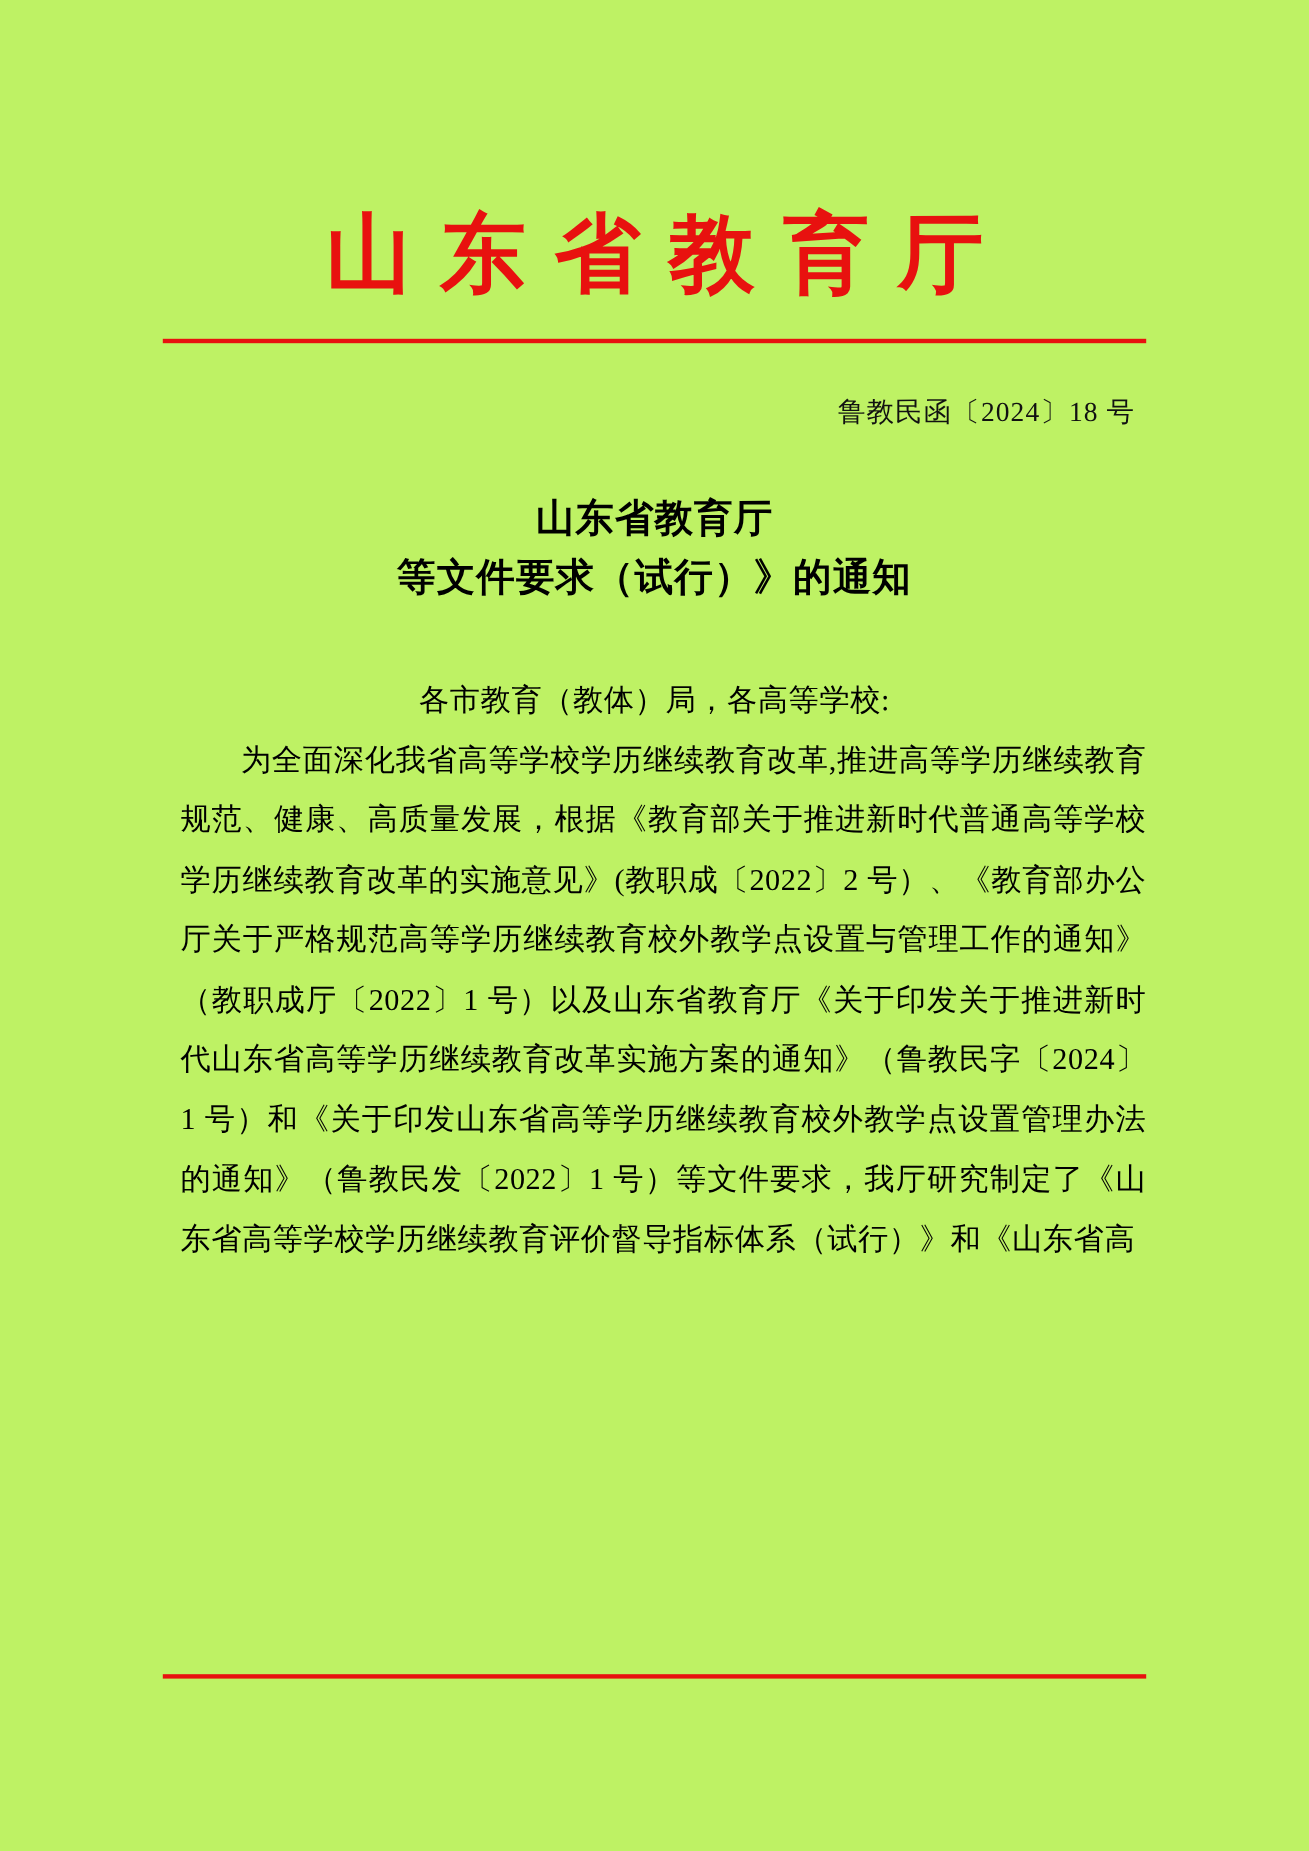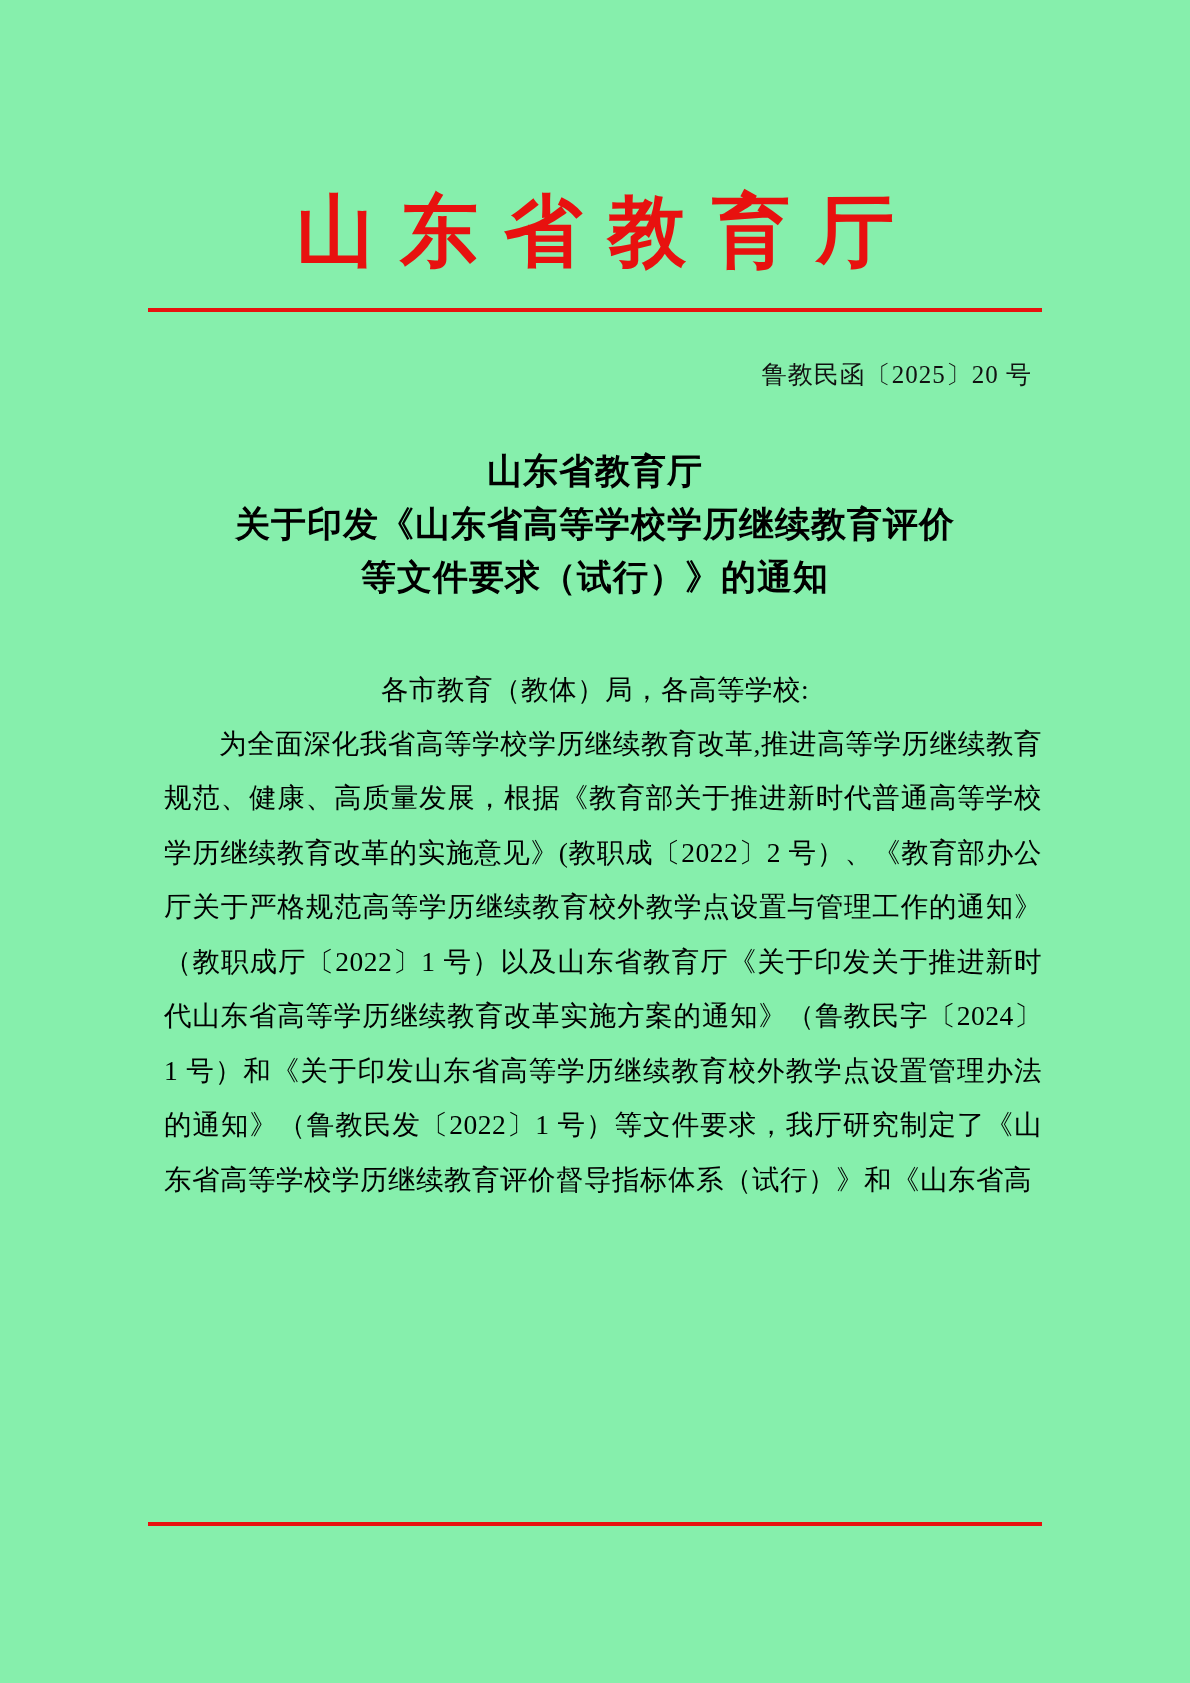--- a/index.html
+++ b/index.html
@@ -9,21 +9,21 @@
   }
   body {
     font-family: "Liberation Serif", "DejaVu Serif", serif;
     color: #000000;
   }
   .page {
     position: relative;
     width: 1190px;
     height: 1683px;
     margin: 0 auto;
-    background: #86efac;
+    background: #bef264;
     box-sizing: border-box;
     overflow: hidden;
   }
   .doc-inner {
     position: absolute;
     left: 148px;
     top: 0;
     width: 894px;
   }
 
@@ -106,25 +106,24 @@
 <body>
 
 <div class="page">
 
   <div class="doc-inner">
 
     <div class="masthead">山东省教育厅</div>
 
     <div class="red-rule-top"></div>
 
-    <div class="doc-number">鲁教民函〔2025〕20 号</div>
+    <div class="doc-number">鲁教民函〔2024〕18 号</div>
 
     <div class="title-block">
       <span class="title-line">山东省教育厅</span>
-      <span class="title-line">关于印发《山东省高等学校学历继续教育评价</span>
       <span class="title-line">等文件要求（试行）》的通知</span>
     </div>
 
     <div class="body-block">
       <div class="salutation">各市教育（教体）局，各高等学校:</div>
       <div class="para">为全面深化我省高等学校学历继续教育改革,推进高等学历继续教育规范、健康、高质量发展，根据《教育部关于推进新时代普通高等学校学历继续教育改革的实施意见》(教职成〔2022〕2 号）、《教育部办公厅关于严格规范高等学历继续教育校外教学点设置与管理工作的通知》（教职成厅〔2022〕1 号）以及山东省教育厅《关于印发关于推进新时代山东省高等学历继续教育改革实施方案的通知》（鲁教民字〔2024〕1 号）和《关于印发山东省高等学历继续教育校外教学点设置管理办法的通知》（鲁教民发〔2022〕1 号）等文件要求，我厅研究制定了《山东省高等学校学历继续教育评价督导指标体系（试行）》和《山东省高</div>
     </div>
 
   </div>
 

